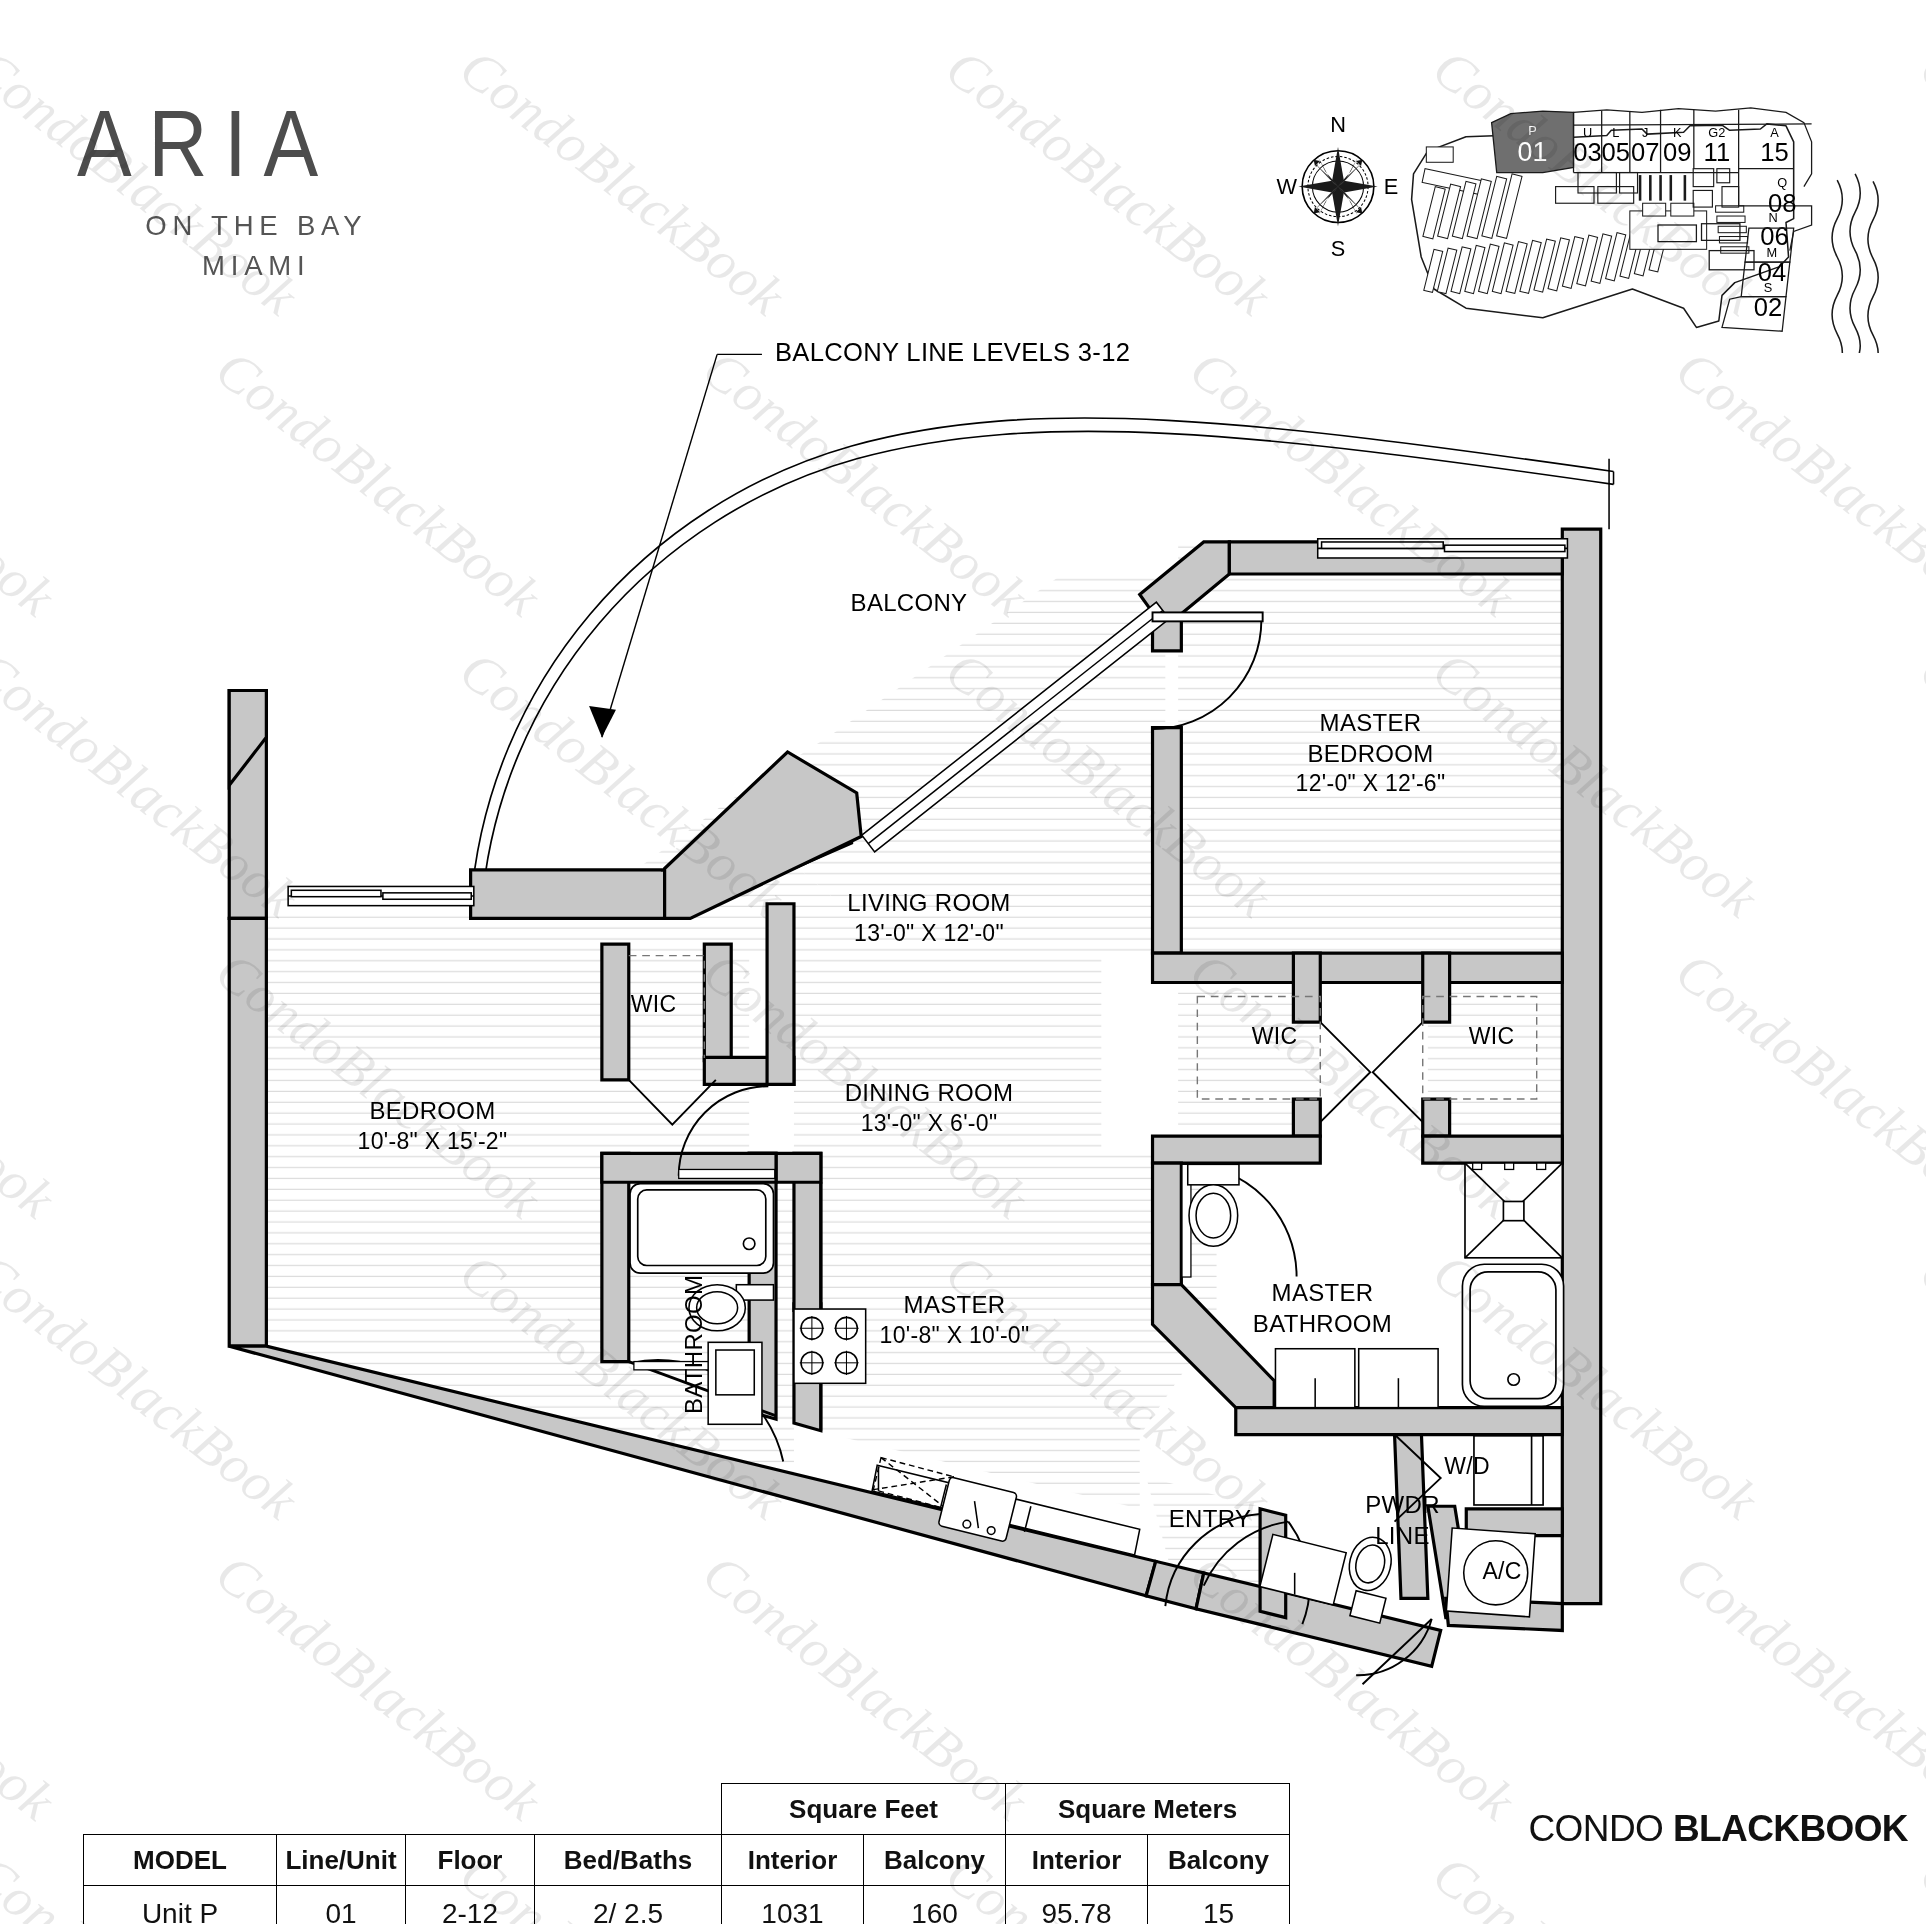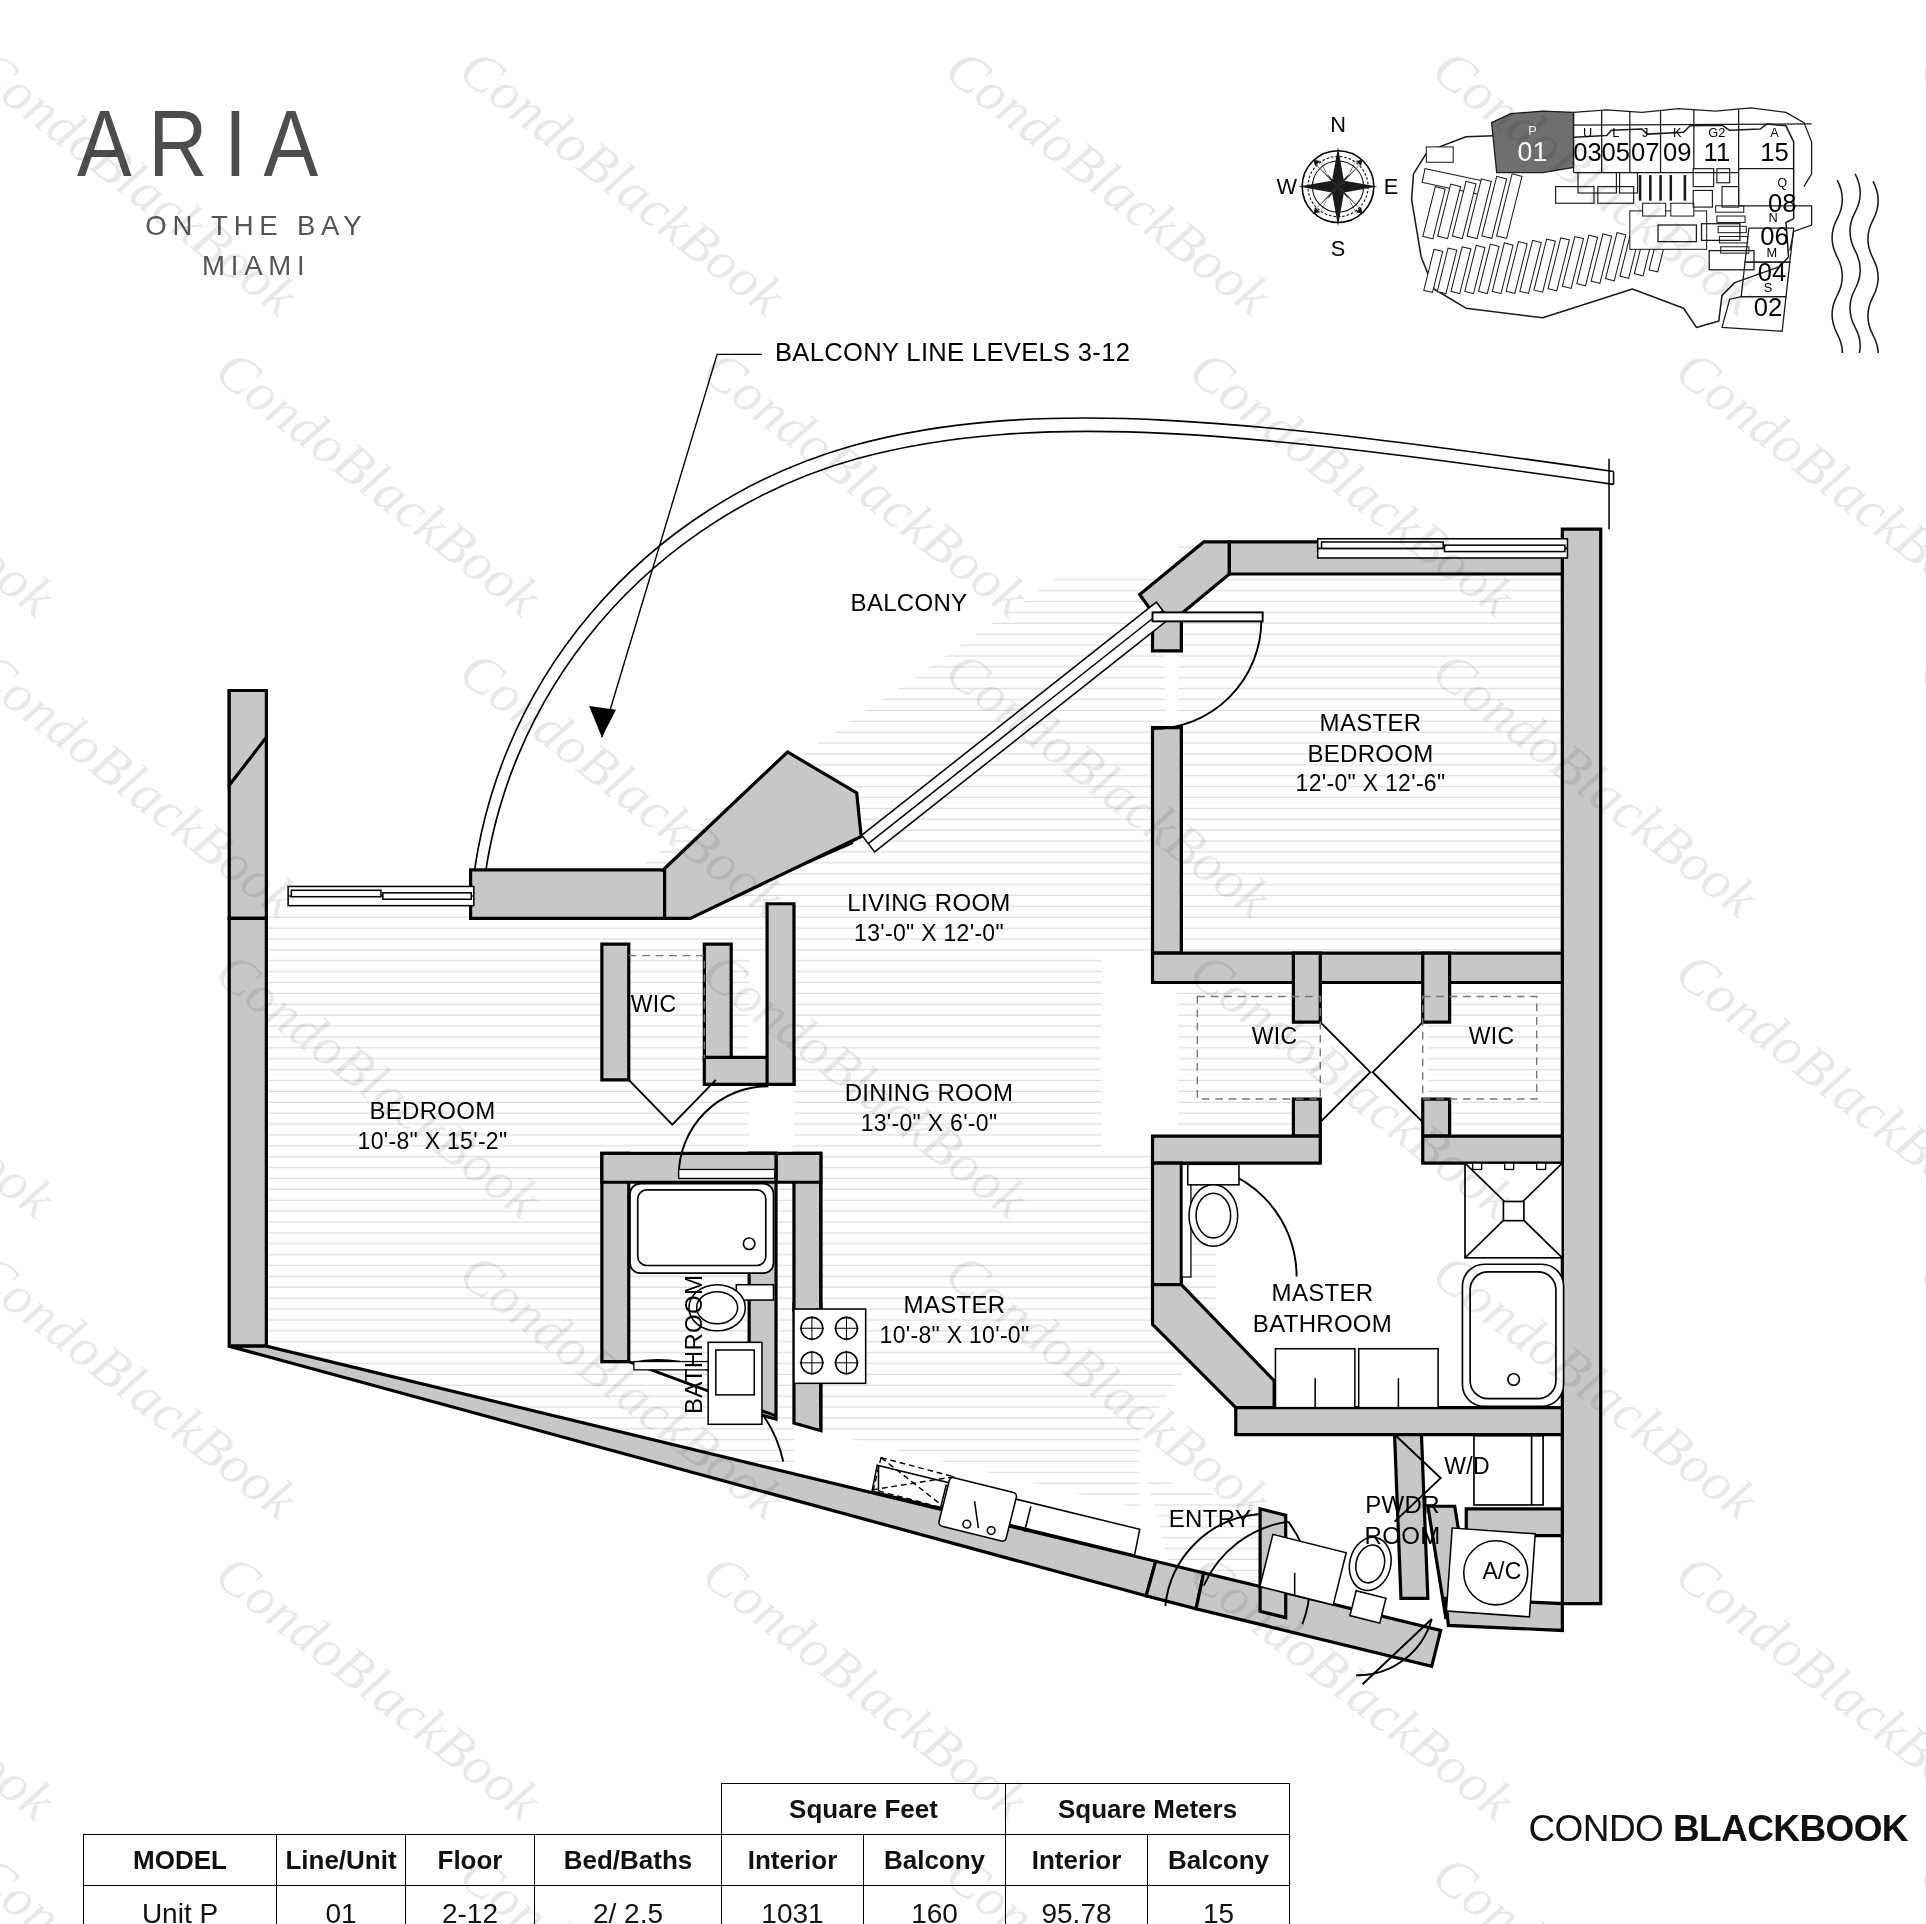--- a/index.html
+++ b/index.html
@@ -556,21 +556,21 @@
 
   <div class="rlabel rot90" style="left:592px;top:1293px;width:205px;transform:rotate(-90deg);">BATHROOM</div>
 
   <div class="rlabel" style="left:1201px;top:1242px;width:243px;">
     <span>MASTER</span><br>
     <span>BATHROOM</span>
   </div>
 
   <div class="rlabel" style="left:1332px;top:1454px;width:141px;">
     <span>PWDR</span><br>
-    <span>ROOM</span>
+    <span>LINE</span>
   </div>
 
   <div class="rlabel" style="left:1146px;top:1468px;width:128px;">ENTRY</div>
 
   <div class="rlabel small" style="left:596px;top:954px;width:115px;">WIC</div>
 
   <div class="rlabel small" style="left:1217px;top:986px;width:115px;">WIC</div>
 
   <div class="rlabel small" style="left:1434px;top:986px;width:115px;">WIC</div>
 

